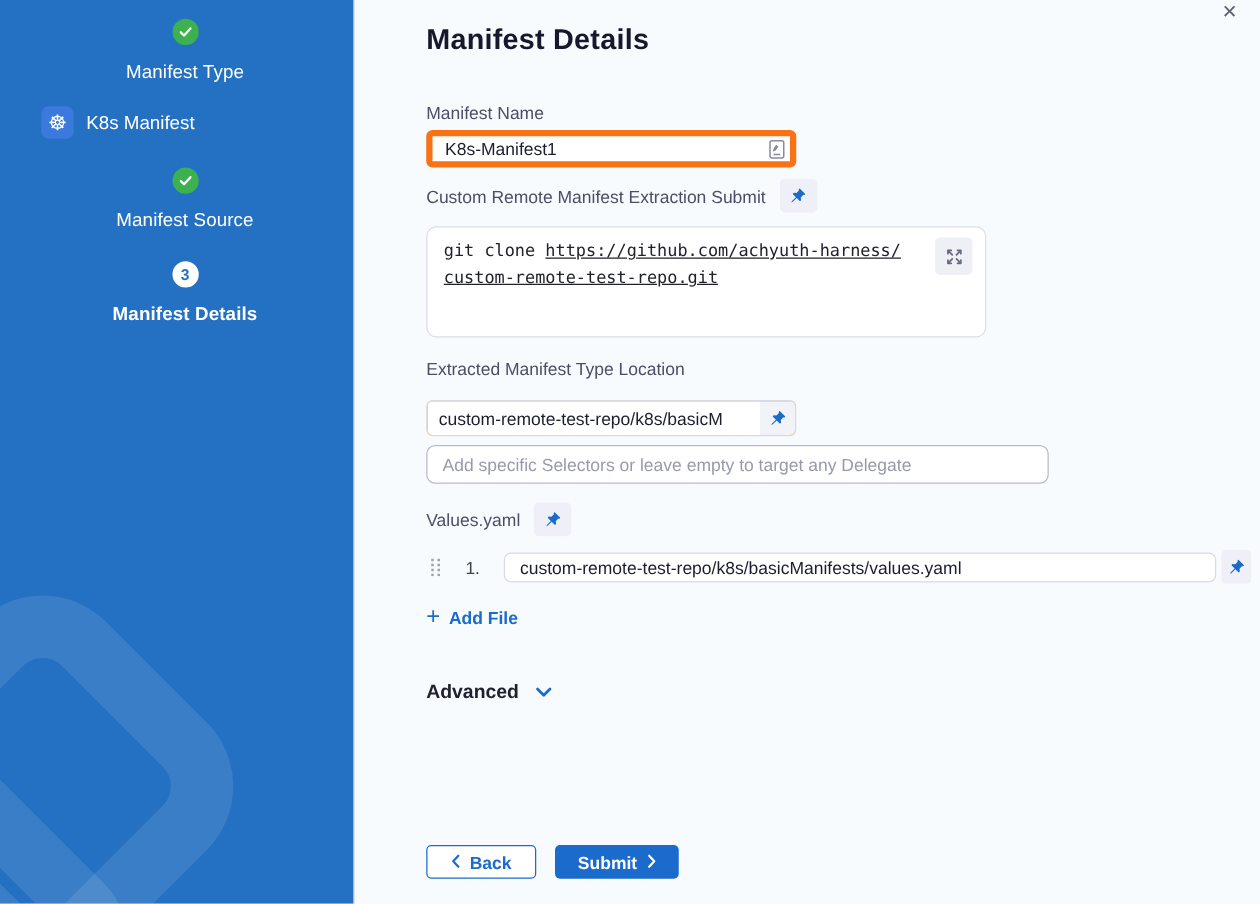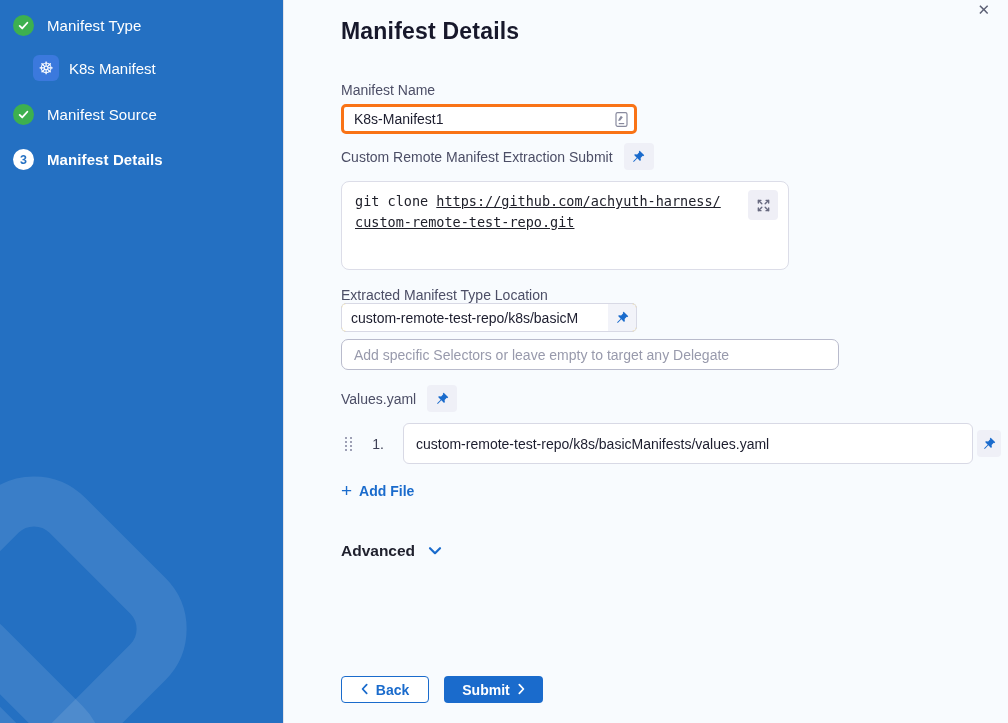--- a/index.html
+++ b/index.html
@@ -8,21 +8,21 @@
     width:1008px; height:723px; overflow:hidden;
     font-family:"Liberation Sans", sans-serif;
     background:#f8fbfe; display:flex;
   }
 
   
   .sidebar {
     position:relative; width:283px; height:723px; flex:none;
     background:#2470c2; overflow:hidden;
   }
-  .step { position:relative; z-index:2; display:flex; align-items:center; gap:13px; padding-left:13px; color:#fff; cursor:pointer; }
+  .step { position:relative; z-index:2; display:flex; align-items:center; gap:13px; padding-left:13px; color:#fff; cursor:pointer;flex-direction:column; }
   .step-1 { margin-top:15px; }
   .step-2 { margin-top:23px; }
   .step-3 { margin-top:24px; }
   .badge-check { width:21px; height:21px; border-radius:50%; background:#3db04f; display:flex; align-items:center; justify-content:center; flex:none; }
   .badge-num { width:21px; height:21px; border-radius:50%; background:#fff; color:#2470c2; font-weight:700; font-size:12.5px; display:flex; align-items:center; justify-content:center; flex:none; }
   .step-label { font-size:15px; font-weight:500; letter-spacing:.1px; }
   .step-3 .step-label { font-weight:700; }
   .substep { position:relative; z-index:2; margin:19px 0 0 33px; display:flex; align-items:center; gap:10px; color:#fff; cursor:pointer; }
   .k8s-tile { width:26px; height:26px; border-radius:6px; background:#3b79dd; display:flex; align-items:center; justify-content:center; font-size:17px; line-height:1; color:#fff; flex:none; }
   .substep-label { font-size:15px; font-weight:500; }
@@ -41,46 +41,46 @@
 
   .label-row { display:flex; align-items:center; gap:11px; width:max-content; }
   .row-script   { margin-top:9px;  }
   .row-delegate { margin-top:16px; }
   .row-values   { margin-top:15px; }
 
   .pin-btn { width:30px; height:27px; border-radius:4px; background:#eff0f7; border:none; display:flex; align-items:center; justify-content:center; cursor:pointer; padding:0; }
 
   input { font-family:"Liberation Sans", sans-serif; outline:none; }
   .text-input {
-    height:30px; border:3px solid #f97316; border-radius:5px; background:#fff;
+    height:30px; border:5px solid #f97316; border-radius:5px; background:#fff;
     font-size:14px; color:#1c1d2e; padding:0 10px;
   }
   .name-wrap { position:relative; width:296px; margin-top:6px; }
   .name-input { width:100%; padding-right:32px; }
   .name-edit { position:absolute; right:8px; top:7px; pointer-events:none; }
 
   .script-box {
     margin-top:11px; width:448px; height:89px; background:#fff;
     border:1px solid #dcdde8; border-radius:8px; position:relative; padding:9px 13px;
   }
   .code { font-family:"DejaVu Sans Mono", monospace; font-size:13.5px; line-height:21px; color:#20212b; width:370px; word-break:break-all; }
   .code .url { text-decoration:underline; }
   .expand-btn { position:absolute; top:8px; right:10px; width:30px; height:30px; border-radius:4px; background:#efeff6; border:none; display:flex; align-items:center; justify-content:center; cursor:pointer; padding:0; }
 
-  .input-group { margin-top:0; width:296px; height:29px; display:flex; border:1px solid #d8d9e5; border-radius:5px; overflow:hidden; background:#eab308; }
+  .input-group { margin-top:17px; width:296px; height:29px; display:flex; border:1px solid #d8d9e5; border-radius:5px; overflow:hidden; background:#eab308; }
   .input-group input { flex:1; min-width:0; border:none; height:100%; padding:0 9px; font-size:14px; color:#1c1d2e; background:#fff; }
   .input-group .addon { width:28px; background:#f2f3f9; display:flex; align-items:center; justify-content:center; cursor:pointer; border:none; padding:0; }
 
   .delegate-input { display:block; margin-top:7px; width:498px; height:31px; border:1px solid #b9bbcc; border-radius:7px; background:#fff; font-size:14px; color:#1c1d2e; padding:0 12px; }
   .delegate-input::placeholder { color:#989aac; opacity:1; }
 
   .values-row { margin-top:11px; display:flex; align-items:center; width:660px; }
   .drag-handle { margin-left:3px; cursor:grab; display:flex; background:none; border:none; padding:0; }
   .row-index { margin-left:13px; width:18px; text-align:right; font-size:14px; color:#3f4156; flex:none; }
-  .values-input { margin-left:19px; flex:1; min-width:0; height:41px; border:1px solid #d8d9e5; border-radius:6px; background:#fff; font-size:14px; color:#1c1d2e; padding:0 12px; }
+  .values-input { margin-left:19px; flex:1; min-width:0; height:24px; border:1px solid #d8d9e5; border-radius:6px; background:#fff; font-size:14px; color:#1c1d2e; padding:0 12px; }
   .values-pin { margin-left:4px; width:24px; height:27px; border-radius:4px; background:#eff0f7; border:none; display:flex; align-items:center; justify-content:center; cursor:pointer; padding:0; flex:none; }
 
   .add-file { margin-top:19px; display:flex; align-items:center; gap:7px; color:#1a6bcc; font-size:14px; font-weight:700; cursor:pointer; width:max-content; background:none; border:none; padding:0; font-family:inherit; }
   .add-plus { font-size:19px; font-weight:400; line-height:14px; }
 
   .advanced { margin-top:43px; display:flex; align-items:center; gap:13px; cursor:pointer; width:max-content; background:none; border:none; padding:0; font-family:inherit; }
   .advanced-label { font-size:15.5px; font-weight:700; color:#20212e; }
 
   .footer { position:absolute; left:57px; top:676px; display:flex; gap:15px; }
   .btn { height:27px; border-radius:4px; font-size:14px; font-weight:700; display:flex; align-items:center; justify-content:center; gap:8px; cursor:pointer; font-family:inherit; }

